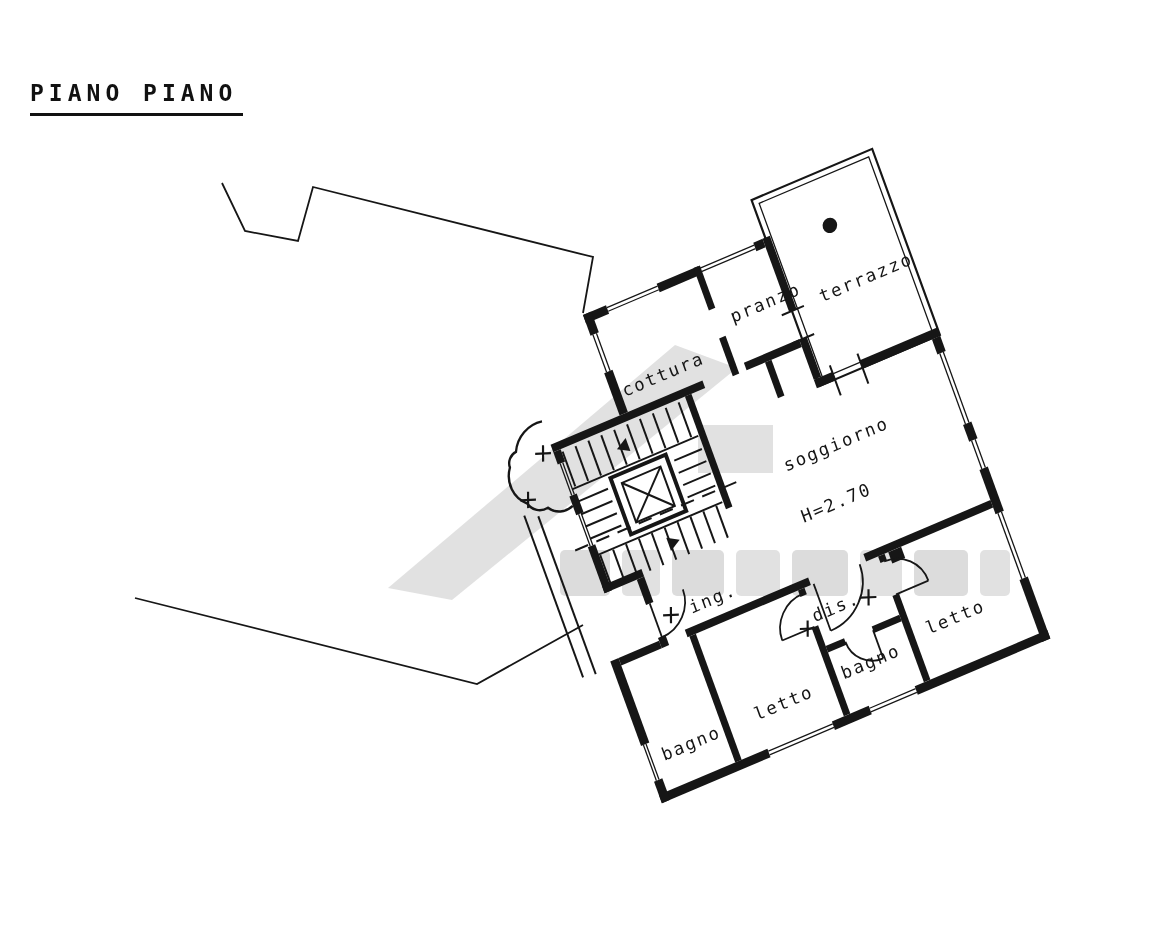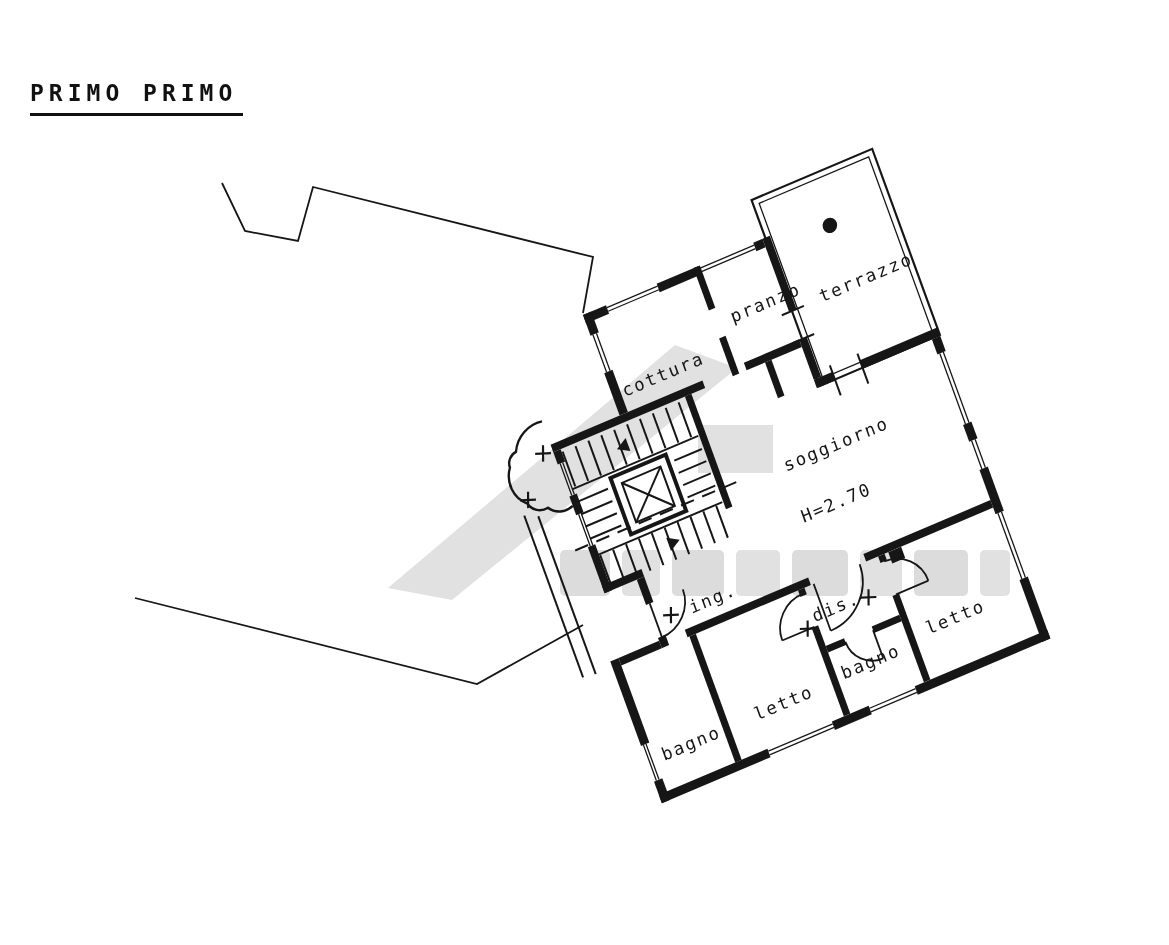--- a/index.html
+++ b/index.html
@@ -12,21 +12,21 @@
   .wall{fill:#161616;stroke:none;}
   .thin{stroke:#161616;fill:none;}
   .lbl{font-family:"DejaVu Sans Mono","Liberation Mono",monospace;font-size:17.5px;
        letter-spacing:2px;fill:#141414;}
 </style>
 </head>
 <body>
 
 <div class="sheet">
 
-  <div class="floor-title">PRIMO PRIMO</div>
+  <div class="floor-title">PIANO PIANO</div>
 
   <svg width="1169" height="945" viewBox="0 0 1169 945">
 
     <g opacity="0.85">
       <polygon points="388,588 675,345 737,368 452,600" fill="#dcdcdc"></polygon>
       <rect x="698" y="425" width="75" height="48" fill="#dcdcdc"></rect>
       <rect x="560" y="550" width="50" height="46" rx="5" fill="#d7d7d7"></rect>
       <rect x="622" y="550" width="38" height="46" rx="5" fill="#dcdcdc"></rect>
       <rect x="672" y="550" width="52" height="46" rx="5" fill="#d7d7d7"></rect>
       <rect x="736" y="550" width="44" height="46" rx="5" fill="#dcdcdc"></rect>

